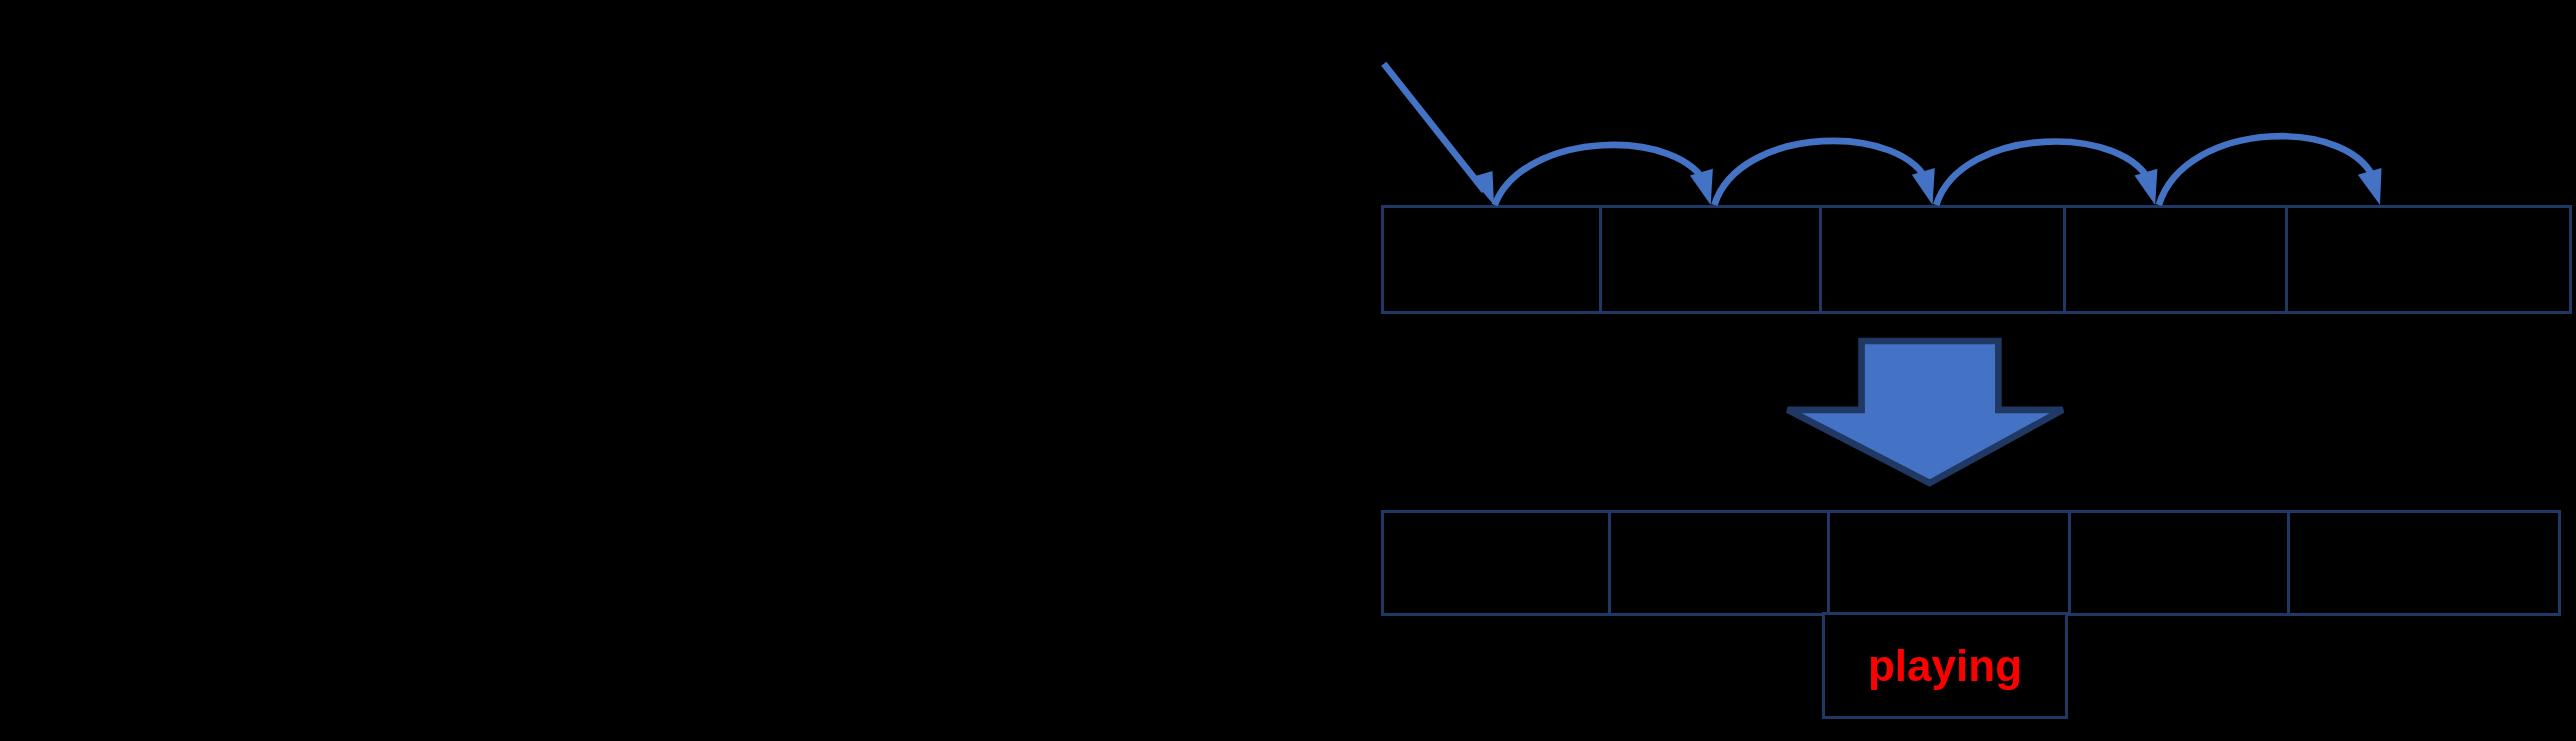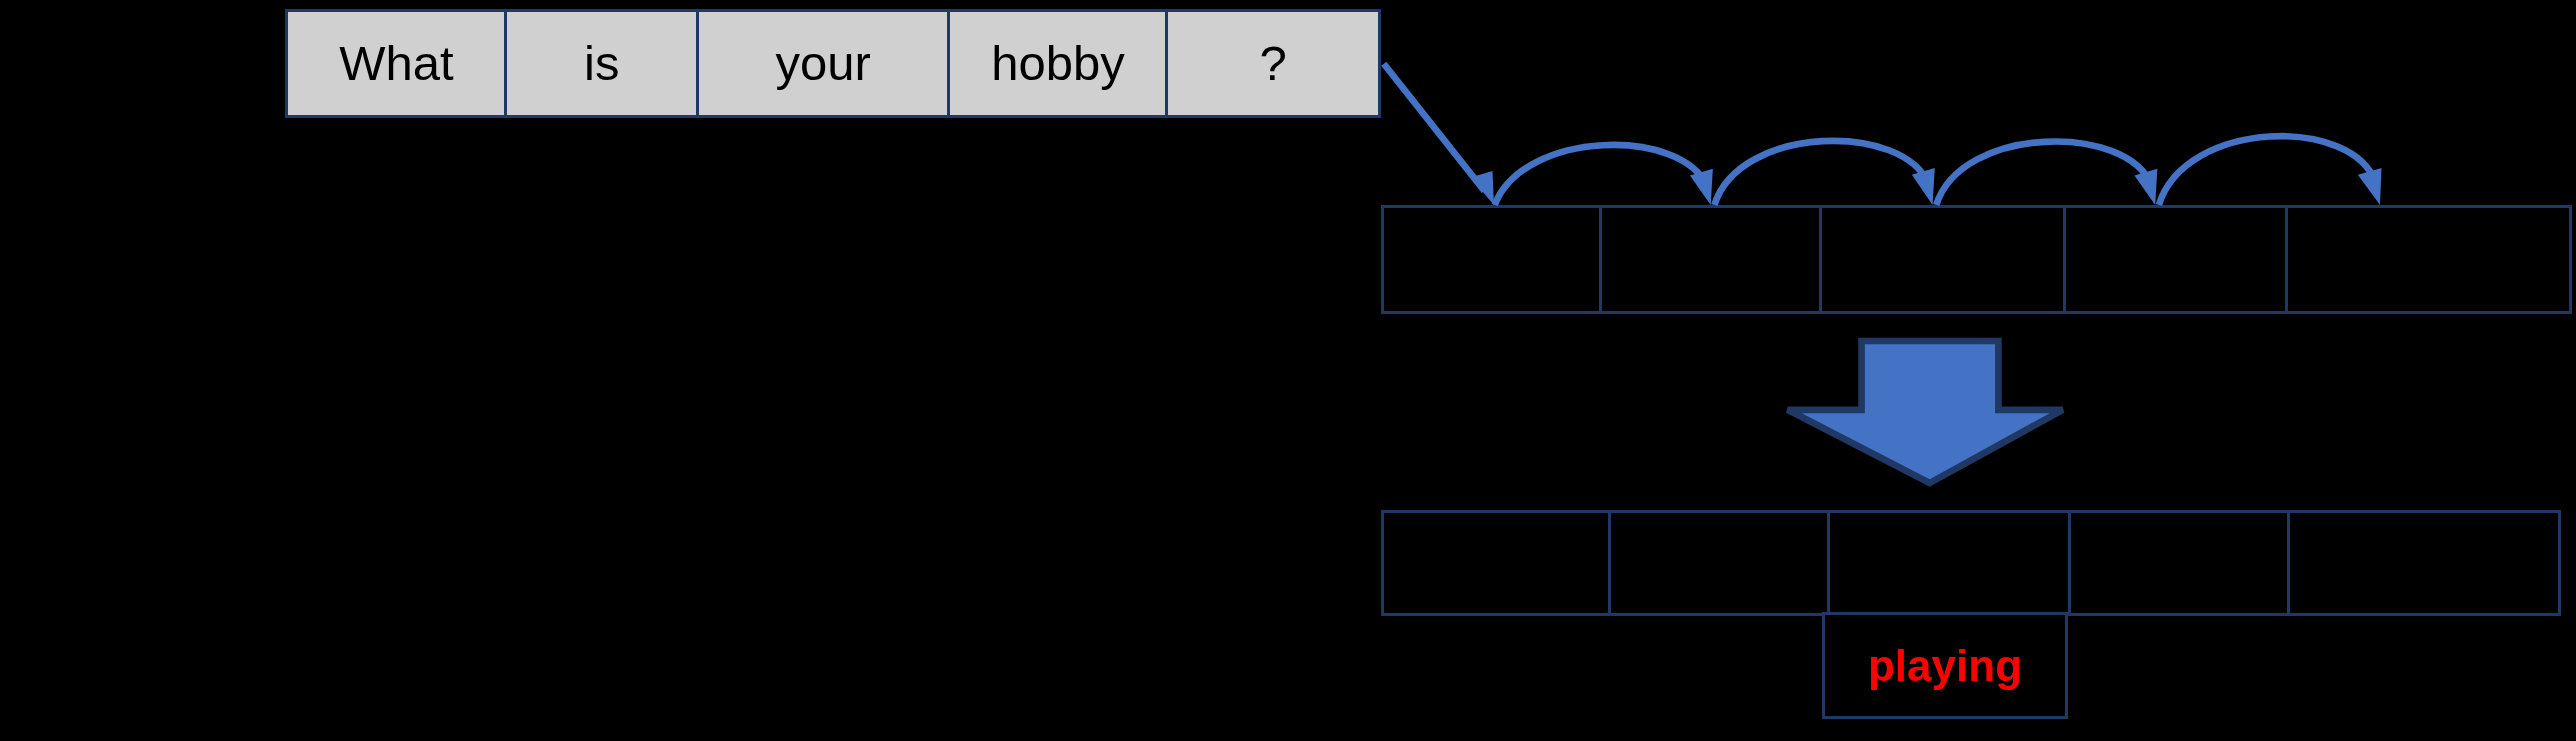--- a/index.html
+++ b/index.html
@@ -108,37 +108,20 @@
     width: 2576px;
     height: 742px;
     pointer-events: none;
   }
 </style>
 </head>
 <body style="background: rgb(0, 0, 0);">
 
 <div id="stage" style="background: rgb(0, 0, 0);">
 
-  <div class="grid" id="source-table">
-    <div class="cell" style="width:223px">
-      <span>What</span>
-    </div>
-    <div class="cell" style="width:195px">
-      <span>is</span>
-    </div>
-    <div class="cell" style="width:255px">
-      <span>your</span>
-    </div>
-    <div class="cell" style="width:222px">
-      <span>hobby</span>
-    </div>
-    <div class="cell" style="width:216px">
-      <span>?</span>
-    </div>
-  </div>
 
   <div class="grid" id="encoder-table">
     <div class="cell" style="width:222px">
       <span></span>
     </div>
     <div class="cell" style="width:224px">
       <span></span>
     </div>
     <div class="cell" style="width:248px">
       <span></span>

